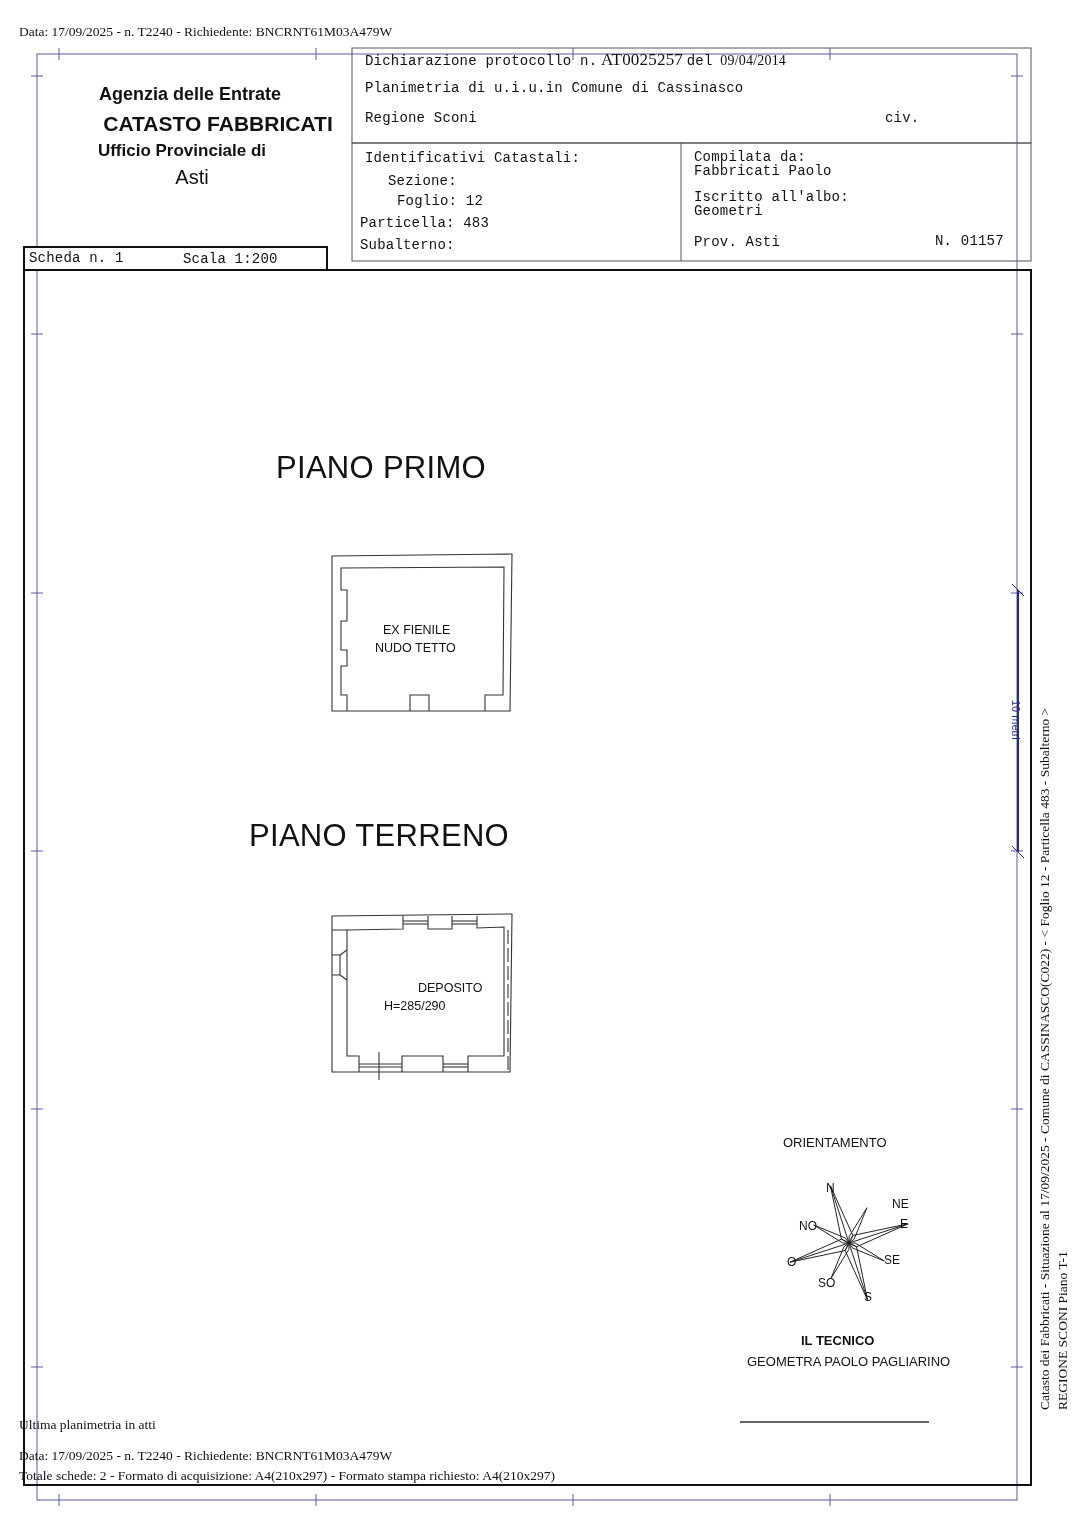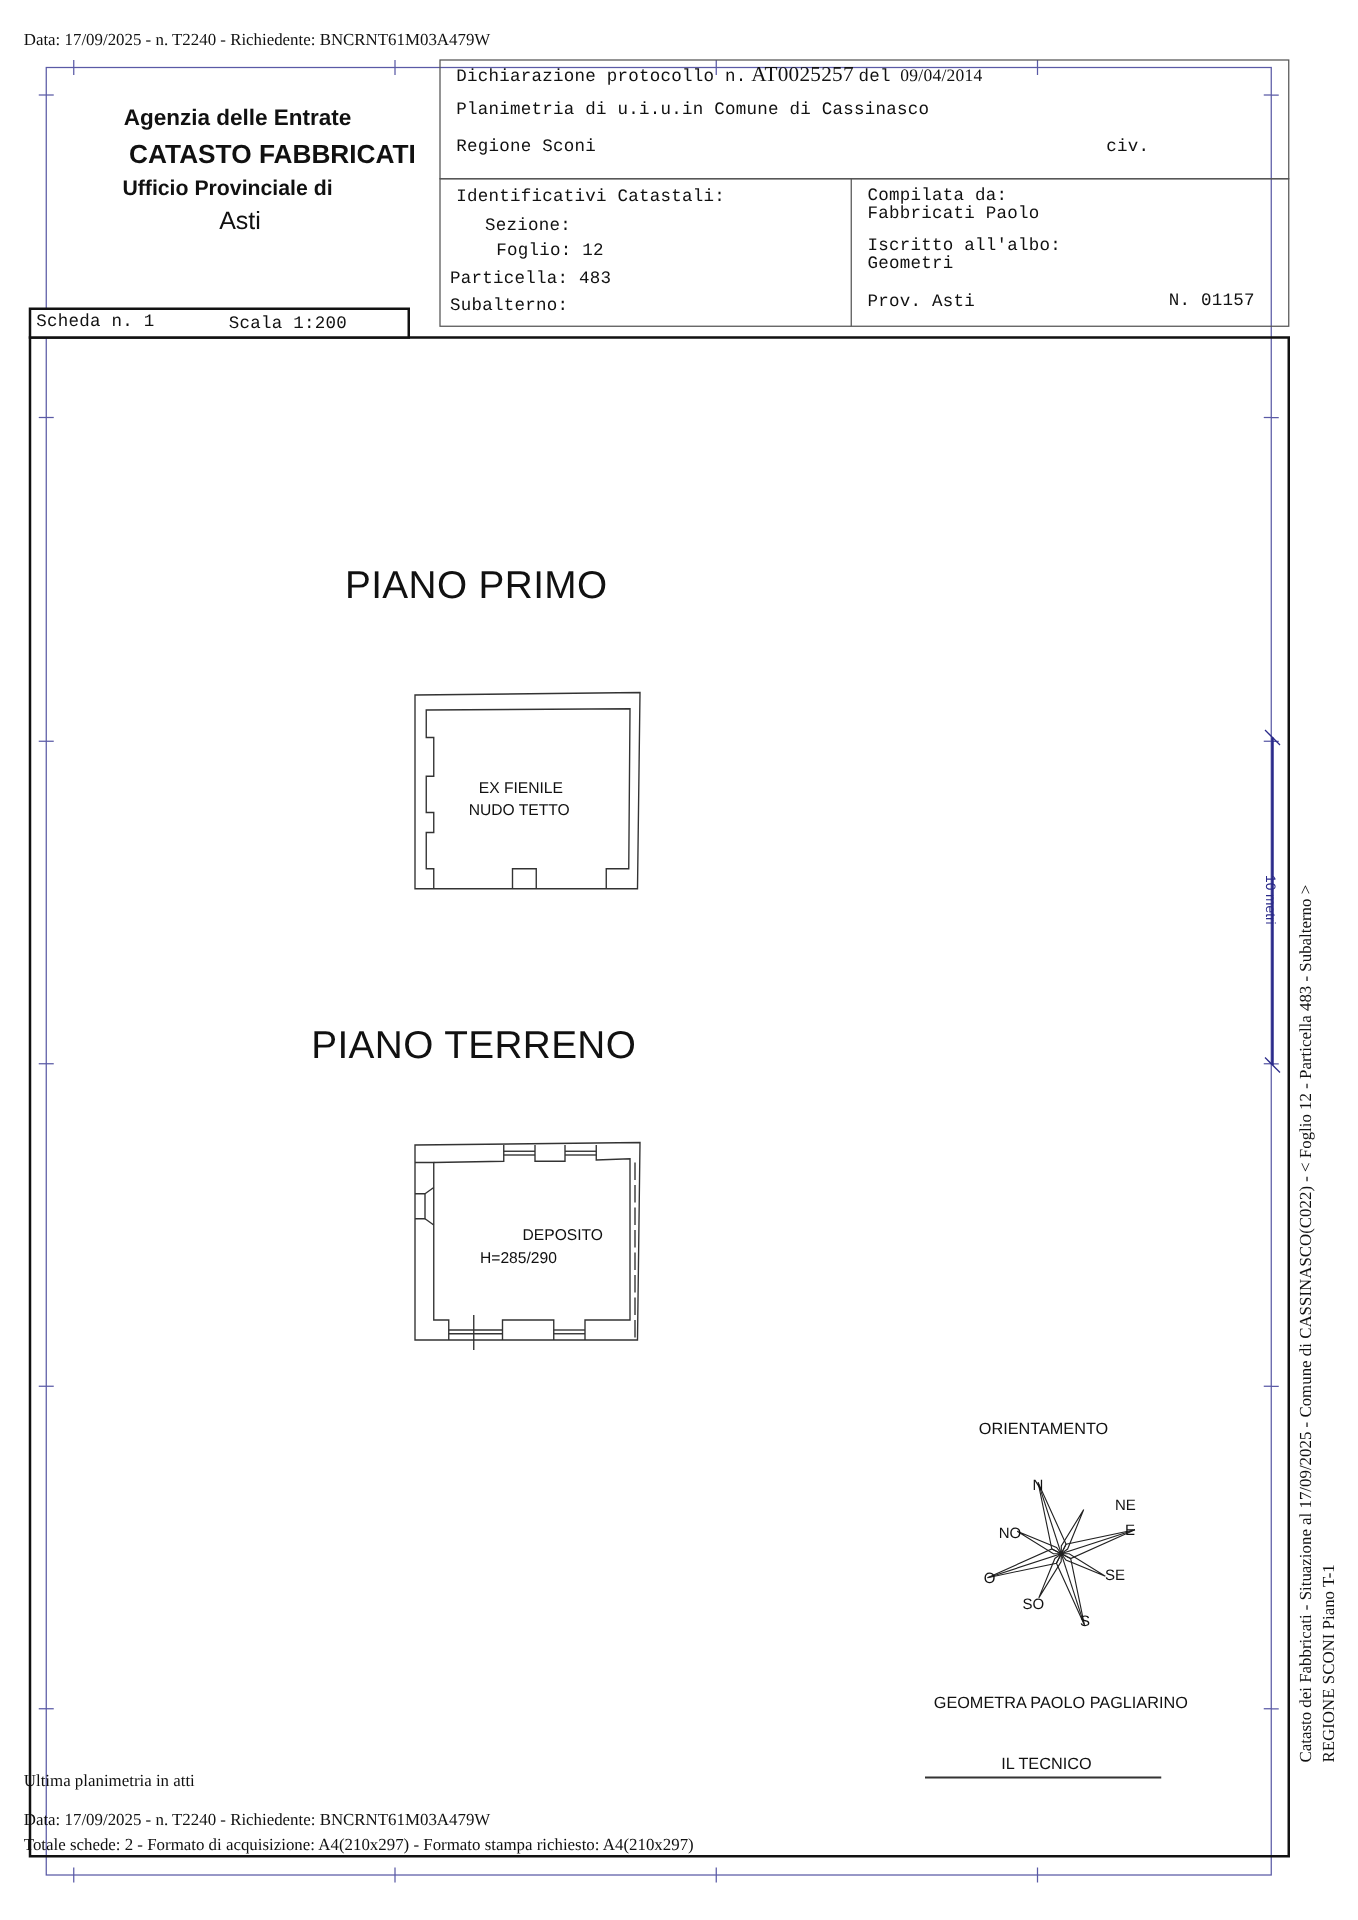--- a/index.html
+++ b/index.html
@@ -161,21 +161,21 @@
 <div class="abs sans caption" style="left:783px; top:1135px;">ORIENTAMENTO</div>
 <div class="abs sans caption" style="left:826px; top:1181px; font-size:12px;">N</div>
 <div class="abs sans caption" style="left:892px; top:1197px; font-size:12px;text-align:right;">NE</div>
 <div class="abs sans caption" style="left:900px; top:1217px; font-size:12px;">E</div>
 <div class="abs sans caption" style="left:884px; top:1253px; font-size:12px;">SE</div>
 <div class="abs sans caption" style="left:864px; top:1290px; font-size:12px;">S</div>
 <div class="abs sans caption" style="left:818px; top:1276px; font-size:12px;">SO</div>
 <div class="abs sans caption" style="left:787px; top:1255px; font-size:12px;">O</div>
 <div class="abs sans caption" style="left:799px; top:1219px; font-size:12px;">NO</div>
 
-<div class="abs sans caption" style="left:801px; top:1403px;">IL TECNICO</div>
+<div class="abs sans caption" style="left:801px; top:1333px;font-weight:bold;">IL TECNICO</div>
 <div class="abs sans caption" style="left:747px; top:1354px;">GEOMETRA PAOLO PAGLIARINO</div>
 
 <div class="abs sans" style="left:1022px; top:700px; font-size:11px; color:#2a2a8a; transform-origin:left top; transform:rotate(90deg); white-space:nowrap;">10 metri</div>
 
 <div class="abs serif vtext" style="left:1037px; top:1410px;">Catasto dei Fabbricati - Situazione al 17/09/2025 - Comune di CASSINASCO(C022) - &lt; Foglio 12 - Particella  483 - Subalterno  &gt;</div>
 <div class="abs serif vtext" style="left:1055px; top:1410px;">REGIONE SCONI Piano T-1</div>
 
 <div class="abs serif foot" style="top:1417px;">Ultima planimetria in atti</div>
 <div class="abs serif foot" style="top:1448px;">Data: 17/09/2025 - n. T2240 - Richiedente: BNCRNT61M03A479W</div>
 <div class="abs serif foot" style="top:1468px;">Totale schede: 2 - Formato di acquisizione: A4(210x297)  - Formato stampa richiesto: A4(210x297)</div>

